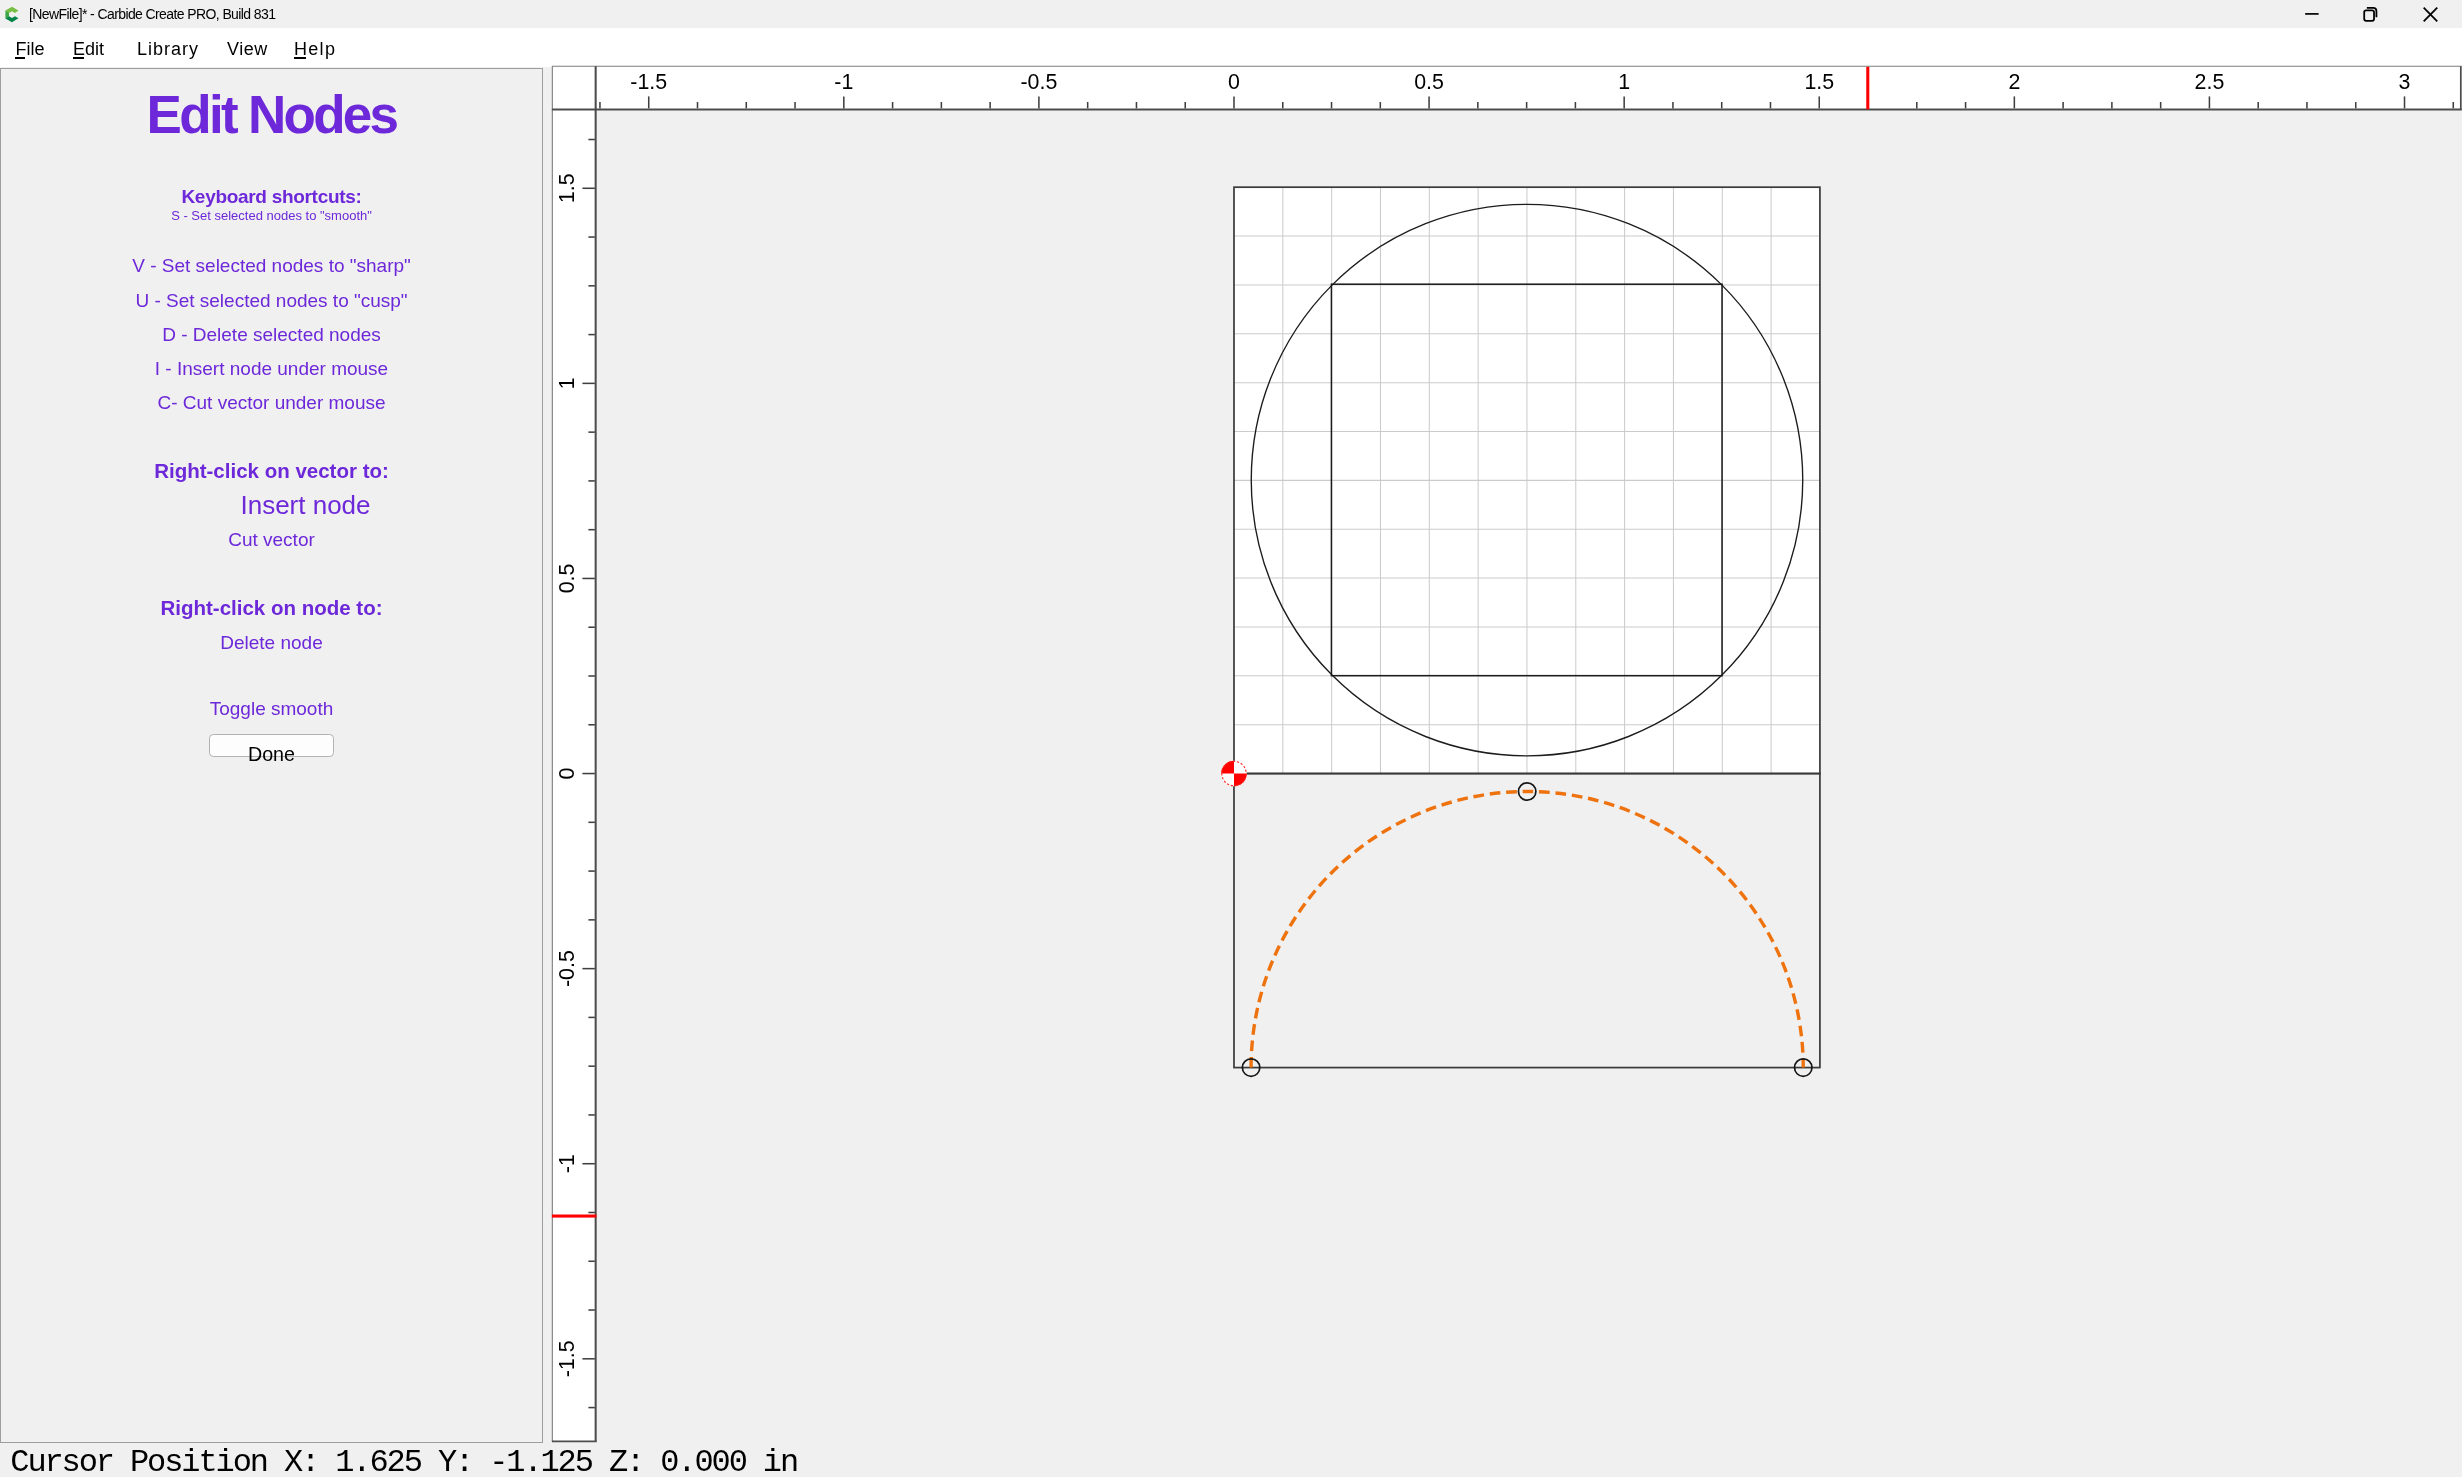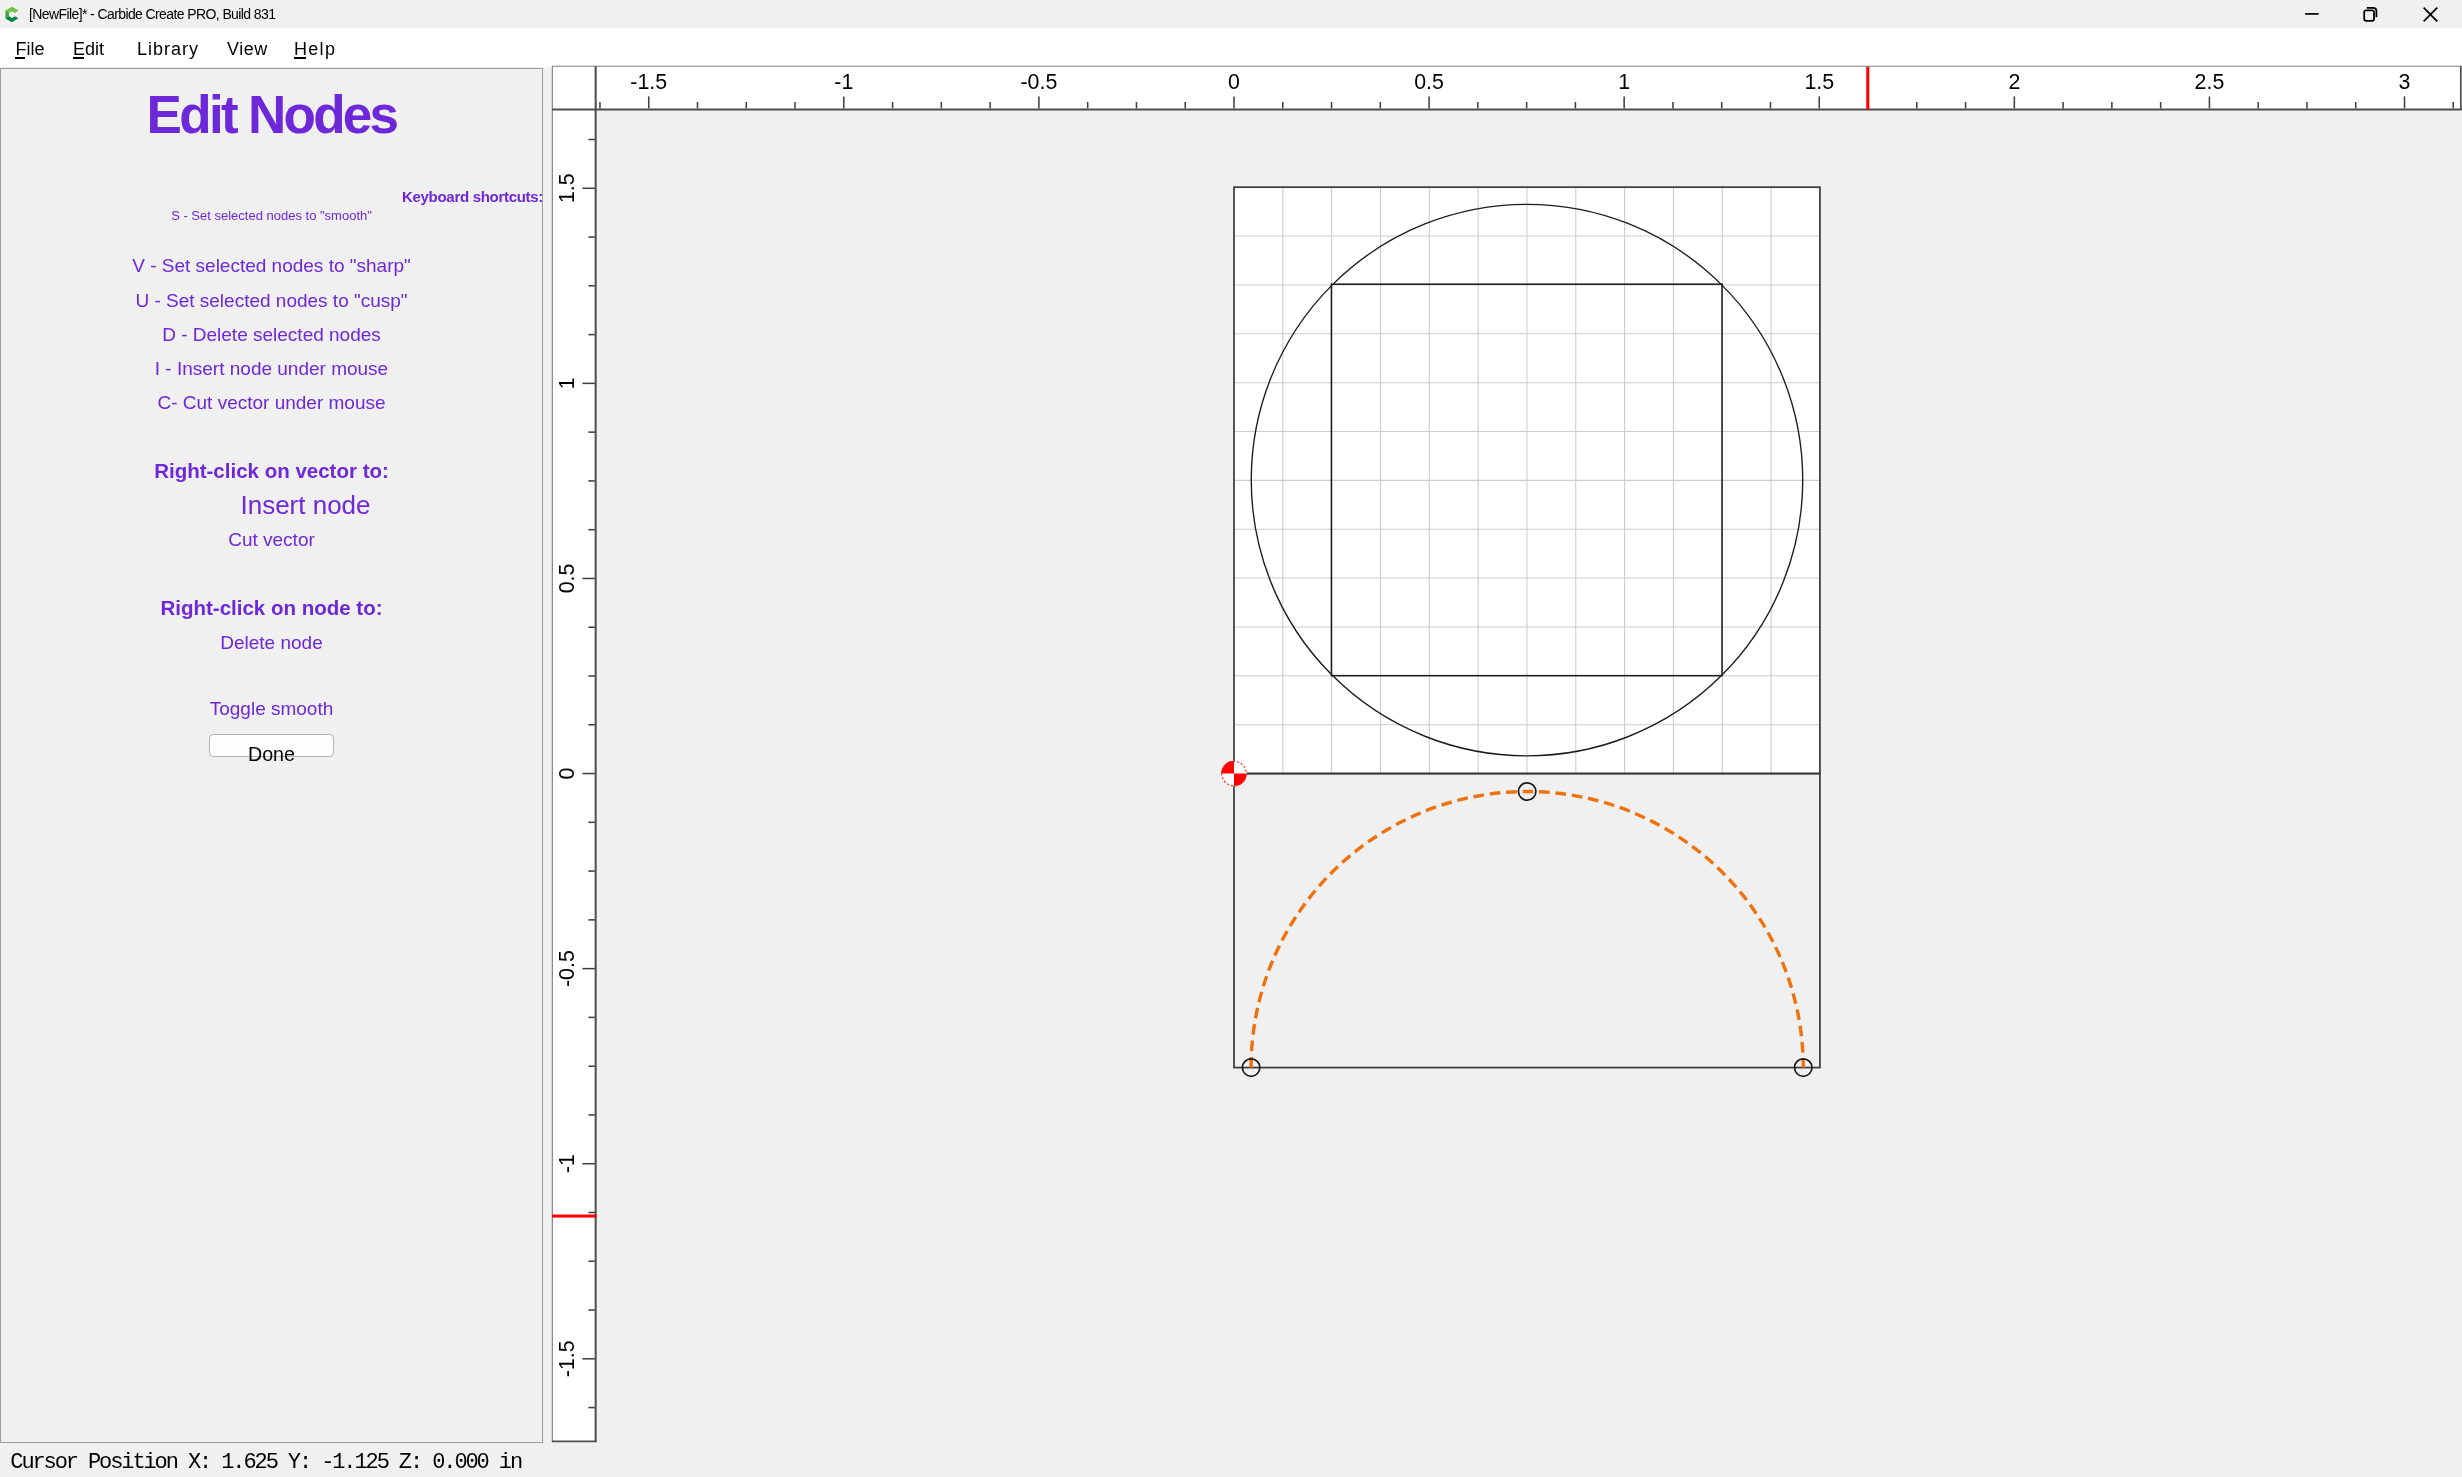--- a/index.html
+++ b/index.html
@@ -5,21 +5,21 @@
   html,body{margin:0;padding:0;}
   body{width:2462px;height:1477px;background:#f0f0f0;font-family:"Liberation Sans",sans-serif;overflow:hidden;position:relative;}
   .abs{position:absolute;}
   #titlebar{left:0;top:0;width:2462px;height:28px;background:#f0f0f0;}
   #titletext{left:29px;top:6px;font-size:14px;line-height:17px;color:#000;letter-spacing:-0.6px;}
   #menubar{left:0;top:28px;width:2462px;height:39px;background:#ffffff;}
   .menuitem{top:40px;font-size:18px;line-height:18px;color:#000;}
   .mul{position:absolute;height:1.5px;background:#000;top:57px;}
   #panel{left:0;top:68px;width:543px;height:1375px;background:#f0f0f0;border:1.7px solid #9b9ea1;box-sizing:border-box;}
   .pline{left:0;width:543px;text-align:center;color:#6d28d9;}
-  #status{left:10.3px;top:1451px;font-family:"Liberation Mono",monospace;font-size:22px;line-height:24px;letter-spacing:-2.1px;color:#000;}
+  #status{left:10.3px;top:1451px;font-family:"Liberation Mono",monospace;font-size:32px;line-height:24px;letter-spacing:-2.1px;color:#000;}
   #donebtn{left:209px;top:734px;width:125px;height:23px;background:#fdfdfd;border:1.3px solid #b2b2b2;border-radius:4.3px;box-sizing:border-box;text-align:center;font-size:19.7px;line-height:38px;}
 </style>
 </head>
 <body>
 <div id="titlebar" class="abs"></div>
 <svg class="abs" style="left:0;top:0" width="26" height="28" viewBox="0 0 30 33">
   <polygon points="6,12.5 13.8,8 21.4,12.5 17.3,15.2 13.8,13.2 10.3,15.2" fill="#76bf43"></polygon>
   <polygon points="6,12.3 10.3,14.9 10.3,19.4 6,21.9" fill="#3fa748"></polygon>
   <polygon points="6,21.7 10.3,19.2 13.8,21.2 17.3,19.2 21.4,21.6 13.8,26.2" fill="#038348"></polygon>
 </svg>
@@ -40,21 +40,21 @@
 <div class="menuitem abs" style="left:15.4px">File</div>
 <div class="mul abs" style="left:15px;width:9.7px"></div>
 <div class="menuitem abs" style="left:73px">Edit</div>
 <div class="mul abs" style="left:73px;width:10.6px"></div>
 <div class="menuitem abs" style="left:137px;letter-spacing:1px">Library</div>
 <div class="menuitem abs" style="left:227px;letter-spacing:0.5px">View</div>
 <div class="menuitem abs" style="left:294px;letter-spacing:1.3px">Help</div>
 <div class="mul abs" style="left:294px;width:11.5px"></div>
 <div id="panel" class="abs"></div>
 <div class="pline abs" style="top:88px;font-size:53px;font-weight:bold;letter-spacing:-2.7px;line-height:53px;">Edit Nodes</div>
-<div class="pline abs" style="top:187px;font-size:15px;font-weight:bold;letter-spacing:-0.3px;line-height:20.5px;text-align:right;">Keyboard shortcuts:</div>
+<div class="pline abs" style="top:187px;font-size:19px;font-weight:bold;letter-spacing:-0.3px;line-height:20.5px;">Keyboard shortcuts:</div>
 <div class="pline abs" style="top:206px;font-size:13px;line-height:19px;">S - Set selected nodes to "smooth"</div>
 <div class="pline abs" style="top:256px;font-size:19px;line-height:19px;">V - Set selected nodes to "sharp"</div>
 <div class="pline abs" style="top:291px;font-size:19px;line-height:19px;">U - Set selected nodes to "cusp"</div>
 <div class="pline abs" style="top:325px;font-size:19px;line-height:19px;">D - Delete selected nodes</div>
 <div class="pline abs" style="top:359px;font-size:19px;line-height:19px;">I - Insert node under mouse</div>
 <div class="pline abs" style="top:393px;font-size:19px;line-height:19px;">C- Cut vector under mouse</div>
 <div class="pline abs" style="top:461px;font-size:20.5px;font-weight:bold;line-height:20.5px;">Right-click on vector to:</div>
 <div class="pline abs" style="top:496px;font-size:26px;line-height:19px;padding-left:34px;">Insert node</div>
 <div class="pline abs" style="top:530px;font-size:19px;line-height:19px;">Cut vector</div>
 <div class="pline abs" style="top:598px;font-size:20.5px;font-weight:bold;line-height:20.5px;">Right-click on node to:</div>

